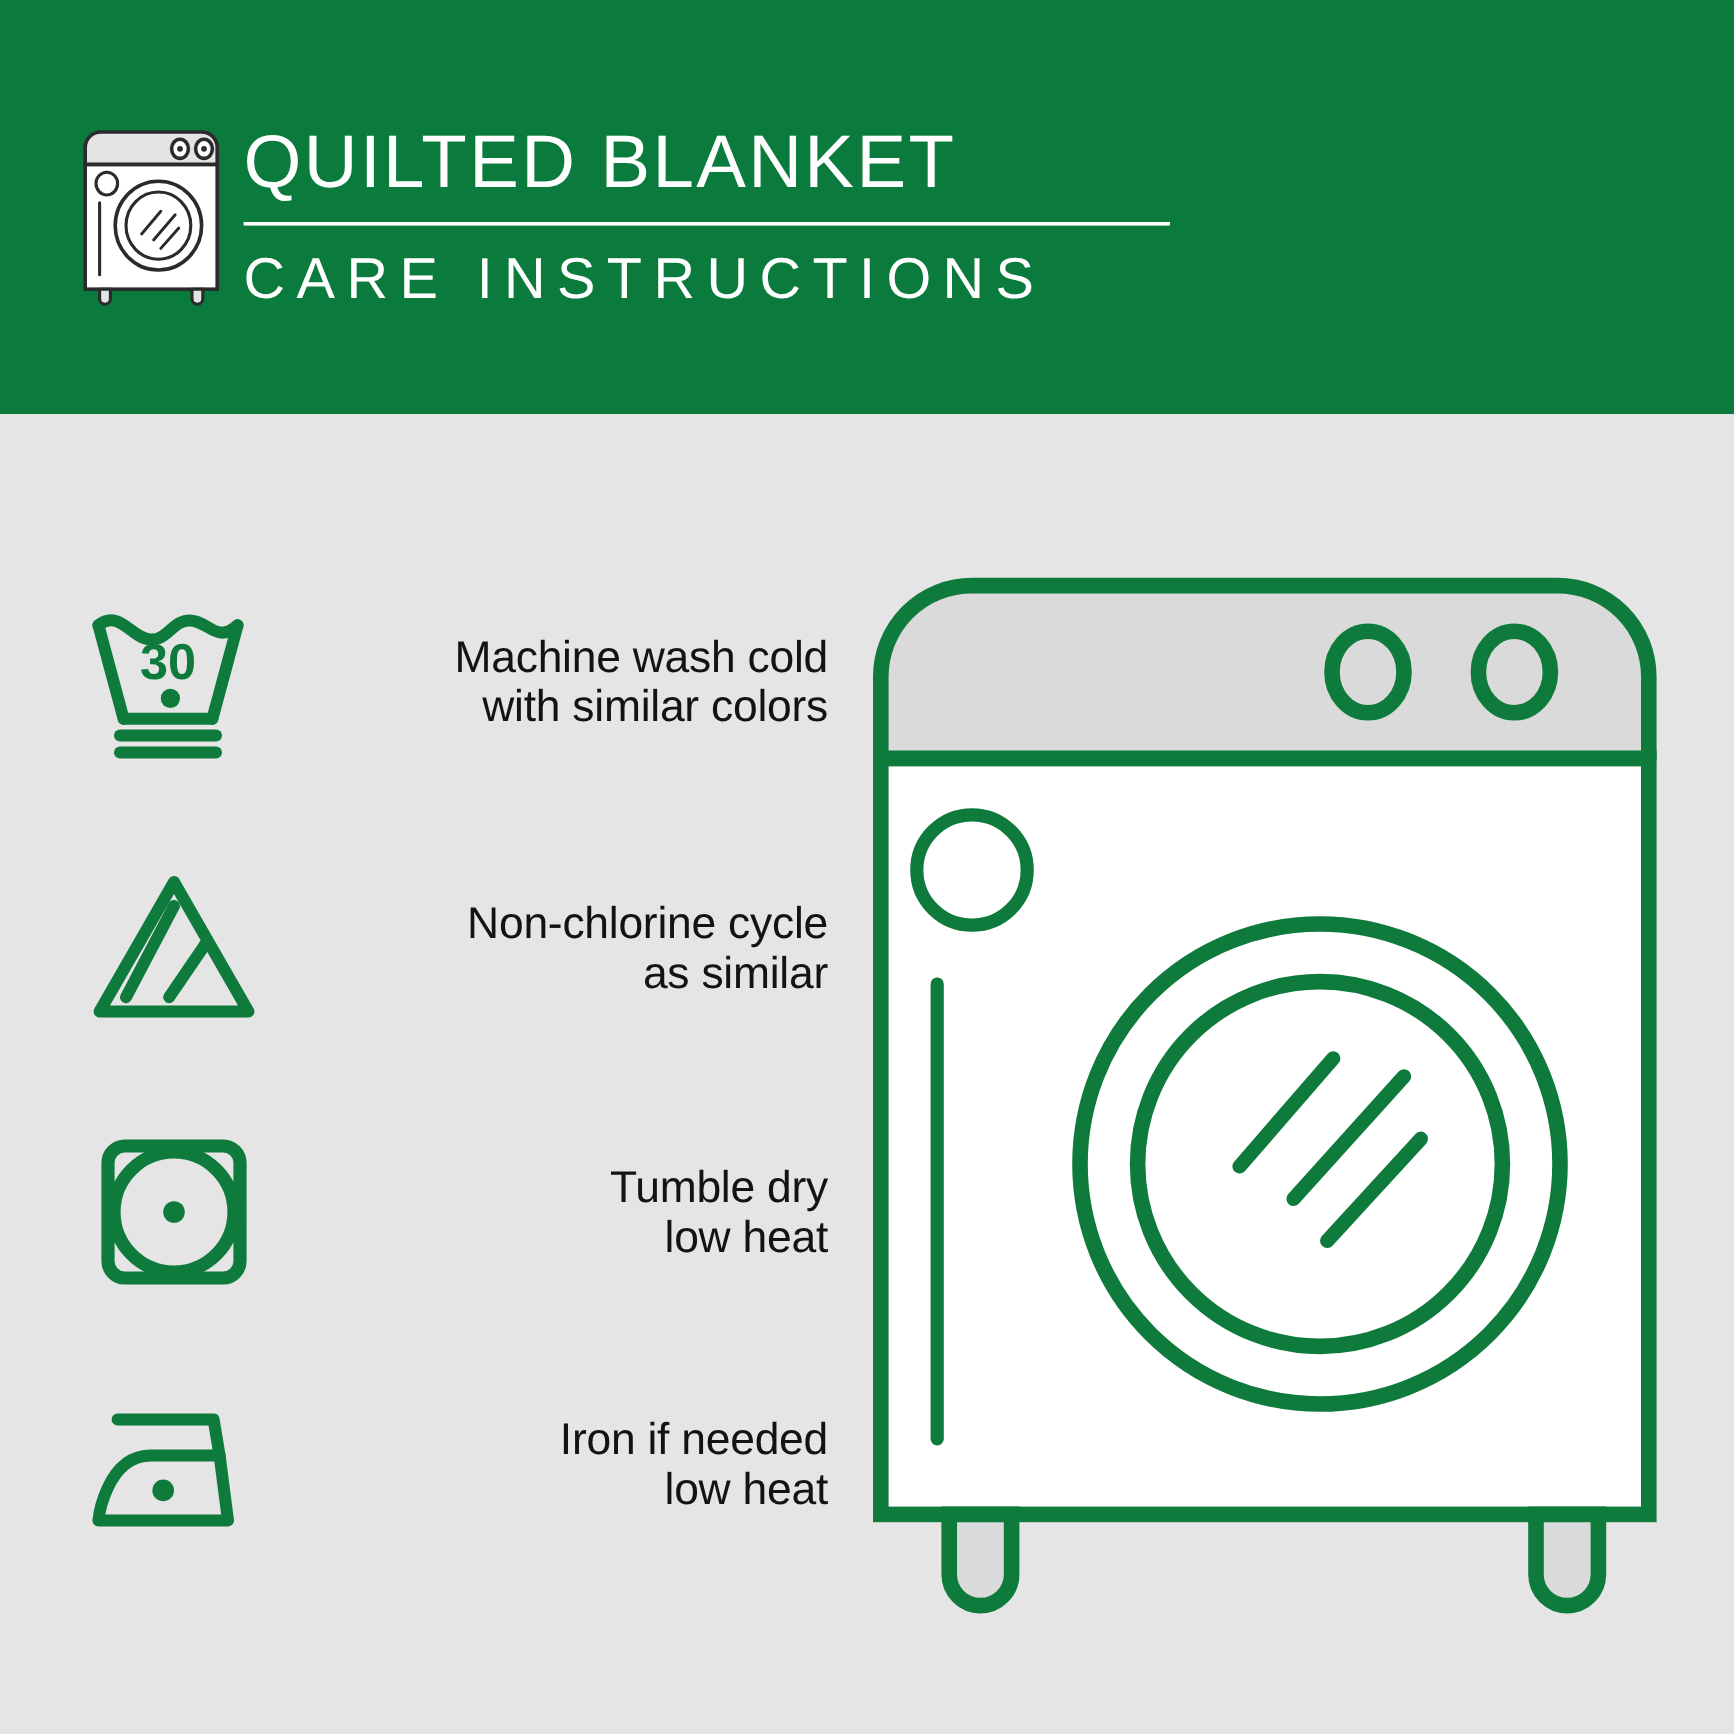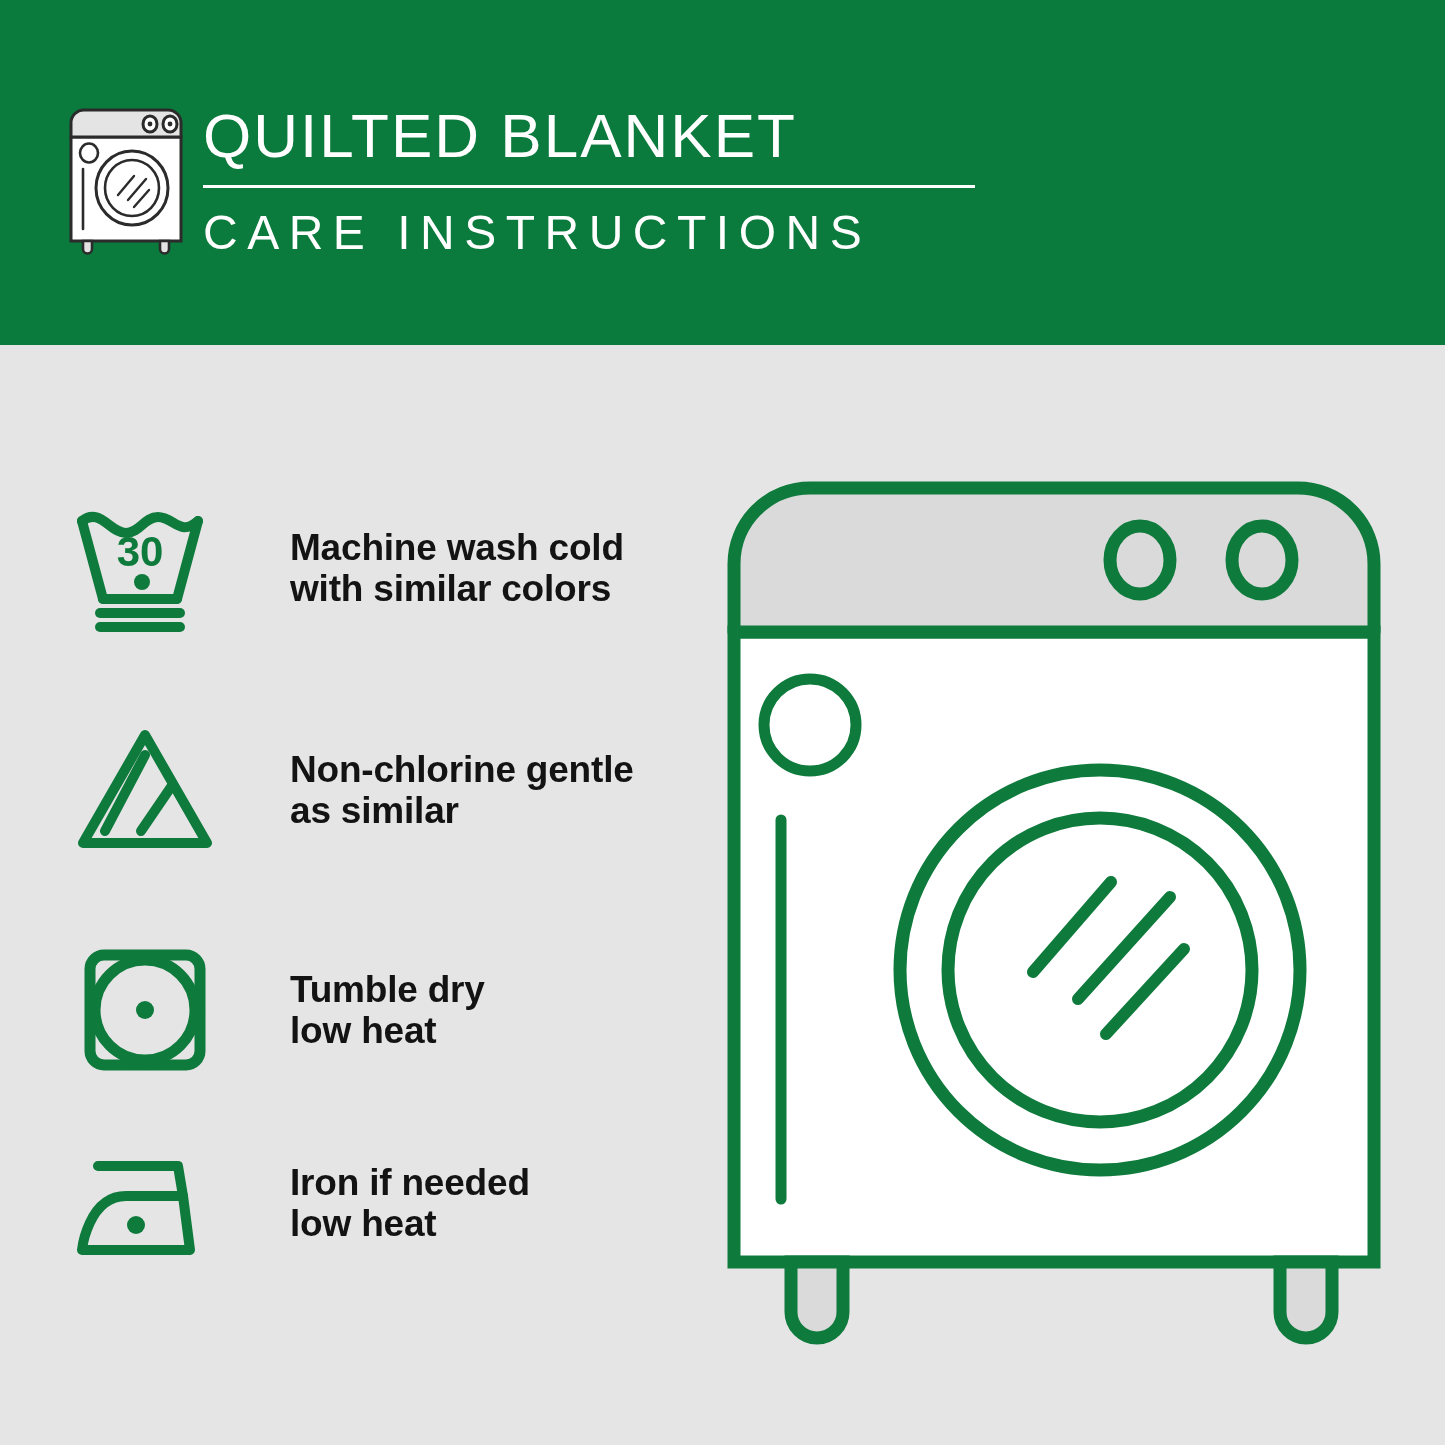--- a/index.html
+++ b/index.html
@@ -82,44 +82,45 @@
     left: 0;
     width: 700px;
     height: 200px;
     display: flex;
     align-items: center;
     padding-left: 40px;
   }
   .care-row.r0 { top: 123px; }
   .care-row.r1 { top: 345px; }
   .care-row.r2 { top: 565px; }
-  .care-row.r3 { top: 758px; }
+  .care-row.r3 { top: 775px; }
 
   .care-symbol {
     position: absolute;
     left: 70px;
     top: 25px;
     width: 150px;
     height: 150px;
   }
   .care-text {
     position: absolute;
     left: 290px;
     top: 0;
     width: 400px;
     height: 200px;
     display: flex;
     flex-direction: column;
     justify-content: center;
     font-family: "Liberation Sans", sans-serif;
     font-size: 37px;
-    font-weight: 700;
+    font-weight: 400;
     line-height: 41px;
     color: #131313;
     letter-spacing: -0.2px;
+    text-align: right;
   }
   .care-text span { display: block; }
 
   
   .machine {
     position: absolute;
     left: 718px;
     top: 472px;
     width: 700px;
     height: 890px;
@@ -193,21 +194,21 @@
       <div class="care-symbol">
         <svg viewBox="0 0 150 150" width="150" height="150" aria-hidden="true">
           <g fill="none" stroke="#0e7a3c" stroke-width="10" stroke-linecap="round" stroke-linejoin="round">
             <path d="M75 20 L137 128 L13 128 Z"></path>
             <path d="M75 40 L35 116"></path>
             <path d="M101 72 L71 116"></path>
           </g>
         </svg>
       </div>
       <div class="care-text">
-        <span>Non-chlorine gentle</span>
+        <span>Non-chlorine cycle</span>
         <span>as similar</span>
       </div>
     </div>
 
     <div class="care-row r2">
       <div class="care-symbol">
         <svg viewBox="0 0 150 150" width="150" height="150" aria-hidden="true">
           <rect x="20" y="20" width="110" height="110" rx="14" ry="14" fill="none" stroke="#0e7a3c" stroke-width="11"></rect>
           <circle cx="75" cy="75" r="50" fill="none" stroke="#0e7a3c" stroke-width="11"></circle>
           <circle cx="75" cy="75" r="9" fill="#0e7a3c"></circle>

